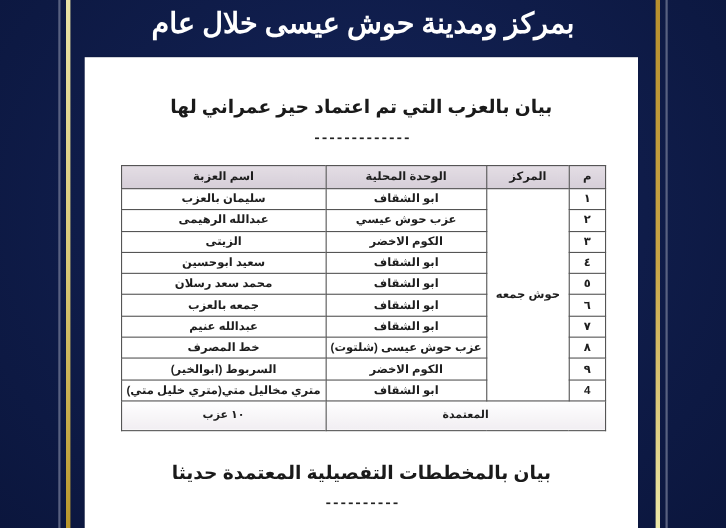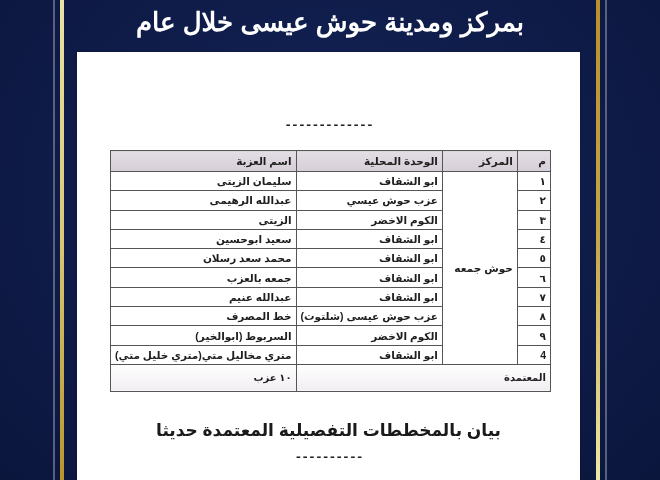--- a/index.html
+++ b/index.html
@@ -14,21 +14,21 @@
     }
     .gold-left { left: 60px; width: 4px; background: linear-gradient(180deg, #e9e2a6 0%, #d9c877 50%, #b8962c 100%); }
     .grey-left { left: 53px; width: 2px; background: #6b7390; opacity: .8; }
     .gold-right { left: 596px; width: 4px; background: linear-gradient(180deg, #b8902e 0%, #c9a546 50%, #ece8a8 100%); }
     .grey-right { left: 605px; width: 2px; background: #6b7390; opacity: .8; }
 
     .top-title {
       position: absolute; left: 70px; width: 520px; top: 2px; height: 40px;
       color: #ffffff; font-size: 26px; font-weight: bold;
       text-align: center; direction: rtl; line-height: 40px;
-      font-family: Liberation Sans, sans-serif;
+      font-family: Liberation Serif, serif;
       letter-spacing: 0.5px;
     }
 
     .paper {
       position: absolute; left: 77px; top: 52px; width: 503px; height: 440px;
       background: #ffffff;
       box-shadow: 0 0 2px rgba(0,0,0,.3);
     }
 
     .section-title {
@@ -43,21 +43,21 @@
     }
 
     table.data {
       position: absolute; left: 33px; top: 98px; width: 441px;
       border-collapse: collapse; direction: rtl;
       font-family: "Liberation Sans", "DejaVu Sans", sans-serif;
       font-size: 10.5px; font-weight: bold; color: #1e1e1e;
     }
     table.data th, table.data td {
       border: 1px solid #555;
-      text-align: right;
+      text-align: center;
       height: 19.3px;
       padding: 3px 4px;
       white-space: nowrap;
     }
     table.data thead th {
       background: linear-gradient(180deg, #e3dde4 0%, #d6ced8 100%);
       height: 21px;
     }
     table.data td.num { width: 56px; }
     table.data td.center { width: 85px; vertical-align: middle; }
@@ -72,37 +72,38 @@
 <body>
 
 <div class="frame-line grey-left"></div>
 <div class="frame-line gold-left"></div>
 <div class="frame-line gold-right"></div>
 <div class="frame-line grey-right"></div>
 
 <div class="top-title">بمركز ومدينة حوش عيسى خلال عام</div>
 
 <div class="paper">
+  <div class="section-title" style="top:36px;">بيان بالعزب التي تم اعتماد حيز عمراني لها</div>
   <div class="dashes" style="top:66px;">-------------</div>
 
   <table class="data">
     <thead>
       <tr>
         <th>م</th>
         <th>المركز</th>
         <th>الوحدة المحلية</th>
         <th>اسم العزبة</th>
       </tr>
     </thead>
     <tbody>
       <tr>
         <td class="num">١</td>
         <td class="center" rowspan="10">حوش جمعه</td>
         <td class="unit">ابو الشقاف</td>
-        <td class="name">سليمان الزيتى</td>
+        <td class="name">سليمان بالعزب</td>
       </tr>
       <tr>
         <td class="num">٢</td>
         <td class="unit">عزب حوش عيسي</td>
         <td class="name">عبدالله الرهيمى</td>
       </tr>
       <tr>
         <td class="num">٣</td>
         <td class="unit">الكوم الاخضر</td>
         <td class="name">الزيتى</td>

